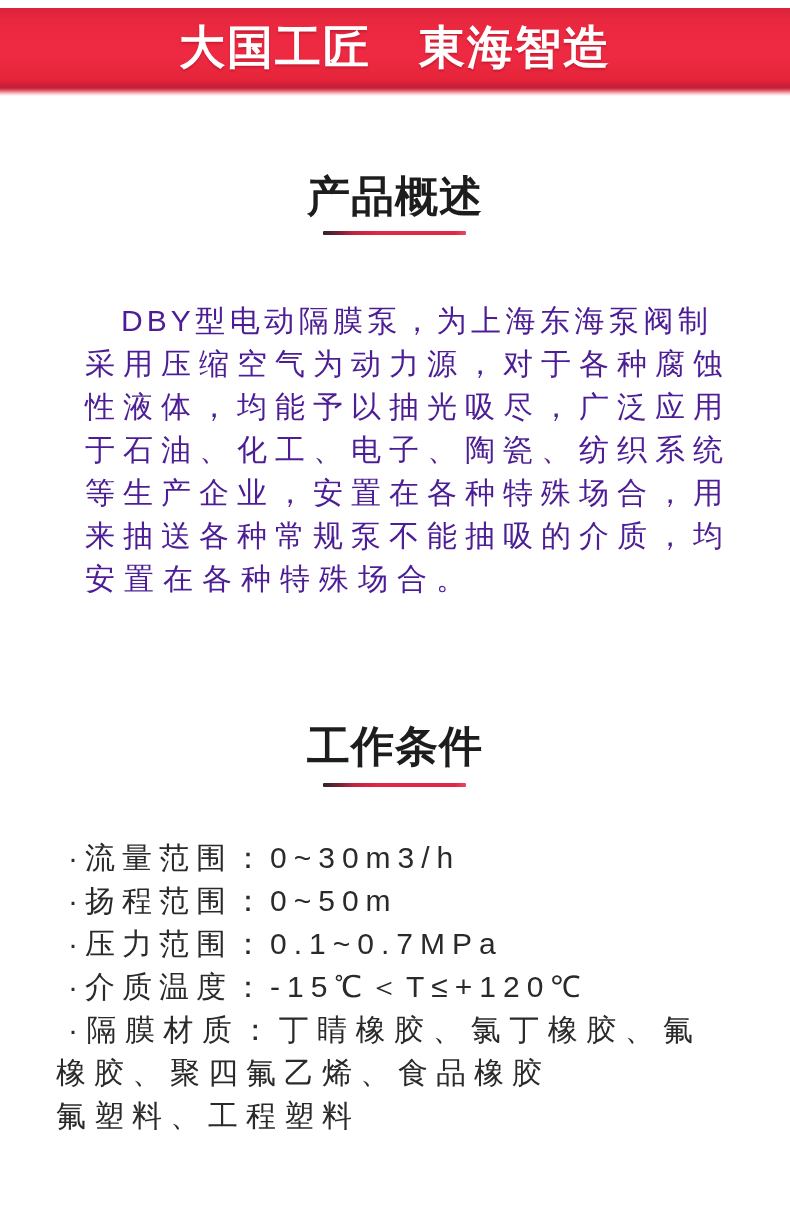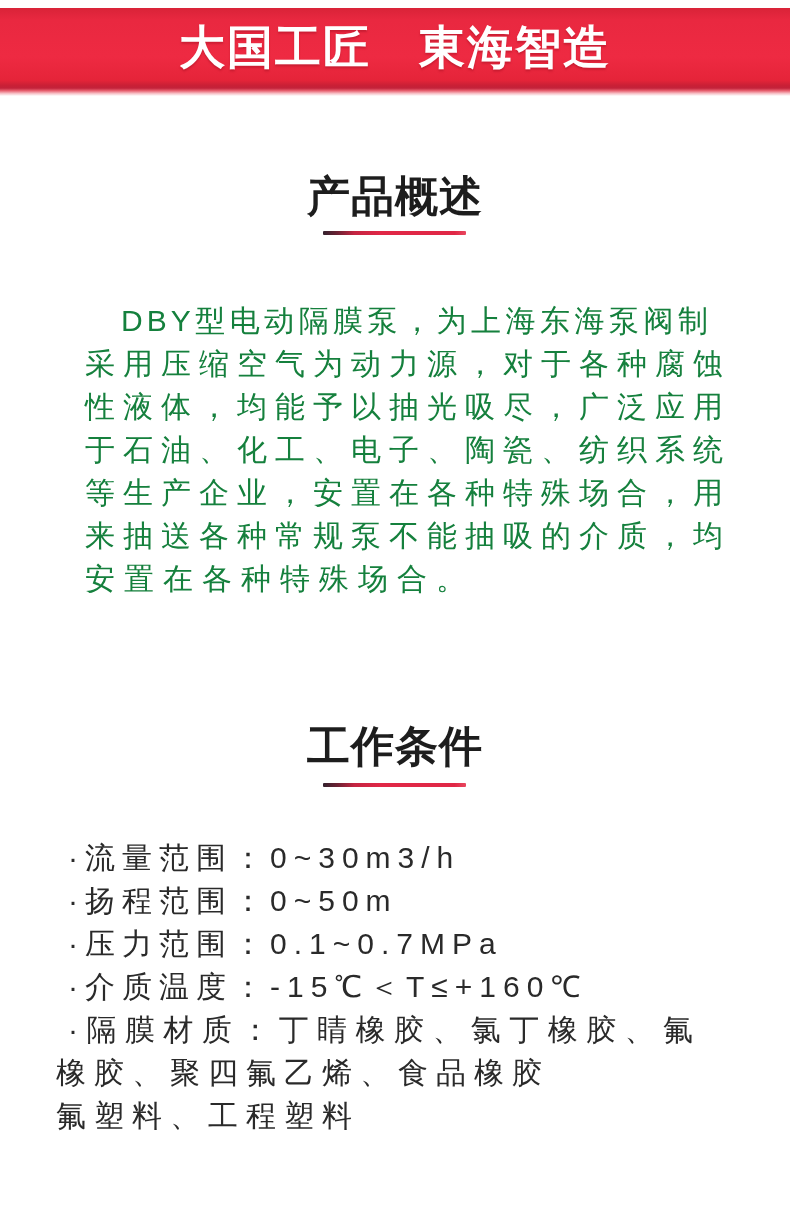--- a/index.html
+++ b/index.html
@@ -41,21 +41,21 @@
     background:linear-gradient(90deg,
       #33222d 0%, #6b2133 10%, #c42441 22%, #e02746 40%, #e02746 92%, #e8485f 100%);
     border-radius:1px;
   }
   #underline-overview  { top:231px; }
   #underline-conditions{ top:783px; }
 
   
   .para {
     position:absolute; top:299px; left:85px; width:627px;
-    font-size:30px; line-height:43px; color:#15803d;
+    font-size:30px; line-height:43px; color:#4c1d95;
   }
   .para .ln {
     letter-spacing:8px; white-space:nowrap;
     text-align:justify; text-align-last:justify; text-justify:inter-character;
   }
   .para .ln.indent { text-indent:36px; letter-spacing:4px; }
   .para .ln.short  { text-align-last:left; letter-spacing:9px; }
 
   
   .lst {
@@ -92,19 +92,19 @@
       <div class="ln short">安置在各种特殊场合。</div>
     </div>
 
   <div class="sec-title" id="title-conditions">工作条件</div>
   <div class="title-underline" id="underline-conditions"></div>
 
   <div class="lst">
       <div class="ln blt"><span class="bullet">·</span><span>流量范围：0~30m3/h</span></div>
       <div class="ln blt"><span class="bullet">·</span><span>扬程范围：0~50m</span></div>
       <div class="ln blt"><span class="bullet">·</span><span>压力范围：0.1~0.7MPa</span></div>
-      <div class="ln blt"><span class="bullet">·</span><span>介质温度：-15℃＜T≤+160℃</span></div>
+      <div class="ln blt"><span class="bullet">·</span><span>介质温度：-15℃＜T≤+120℃</span></div>
       <div class="ln blt fill"><span class="bullet">·</span><span>隔膜材质：丁睛橡胶、氯丁橡胶、氟</span></div>
       <div class="ln cont"><span>橡胶、聚四氟乙烯、食品橡胶</span></div>
       <div class="ln cont"><span>氟塑料、工程塑料</span></div>
     </div>
 
 </div>
 
 </body></html>

